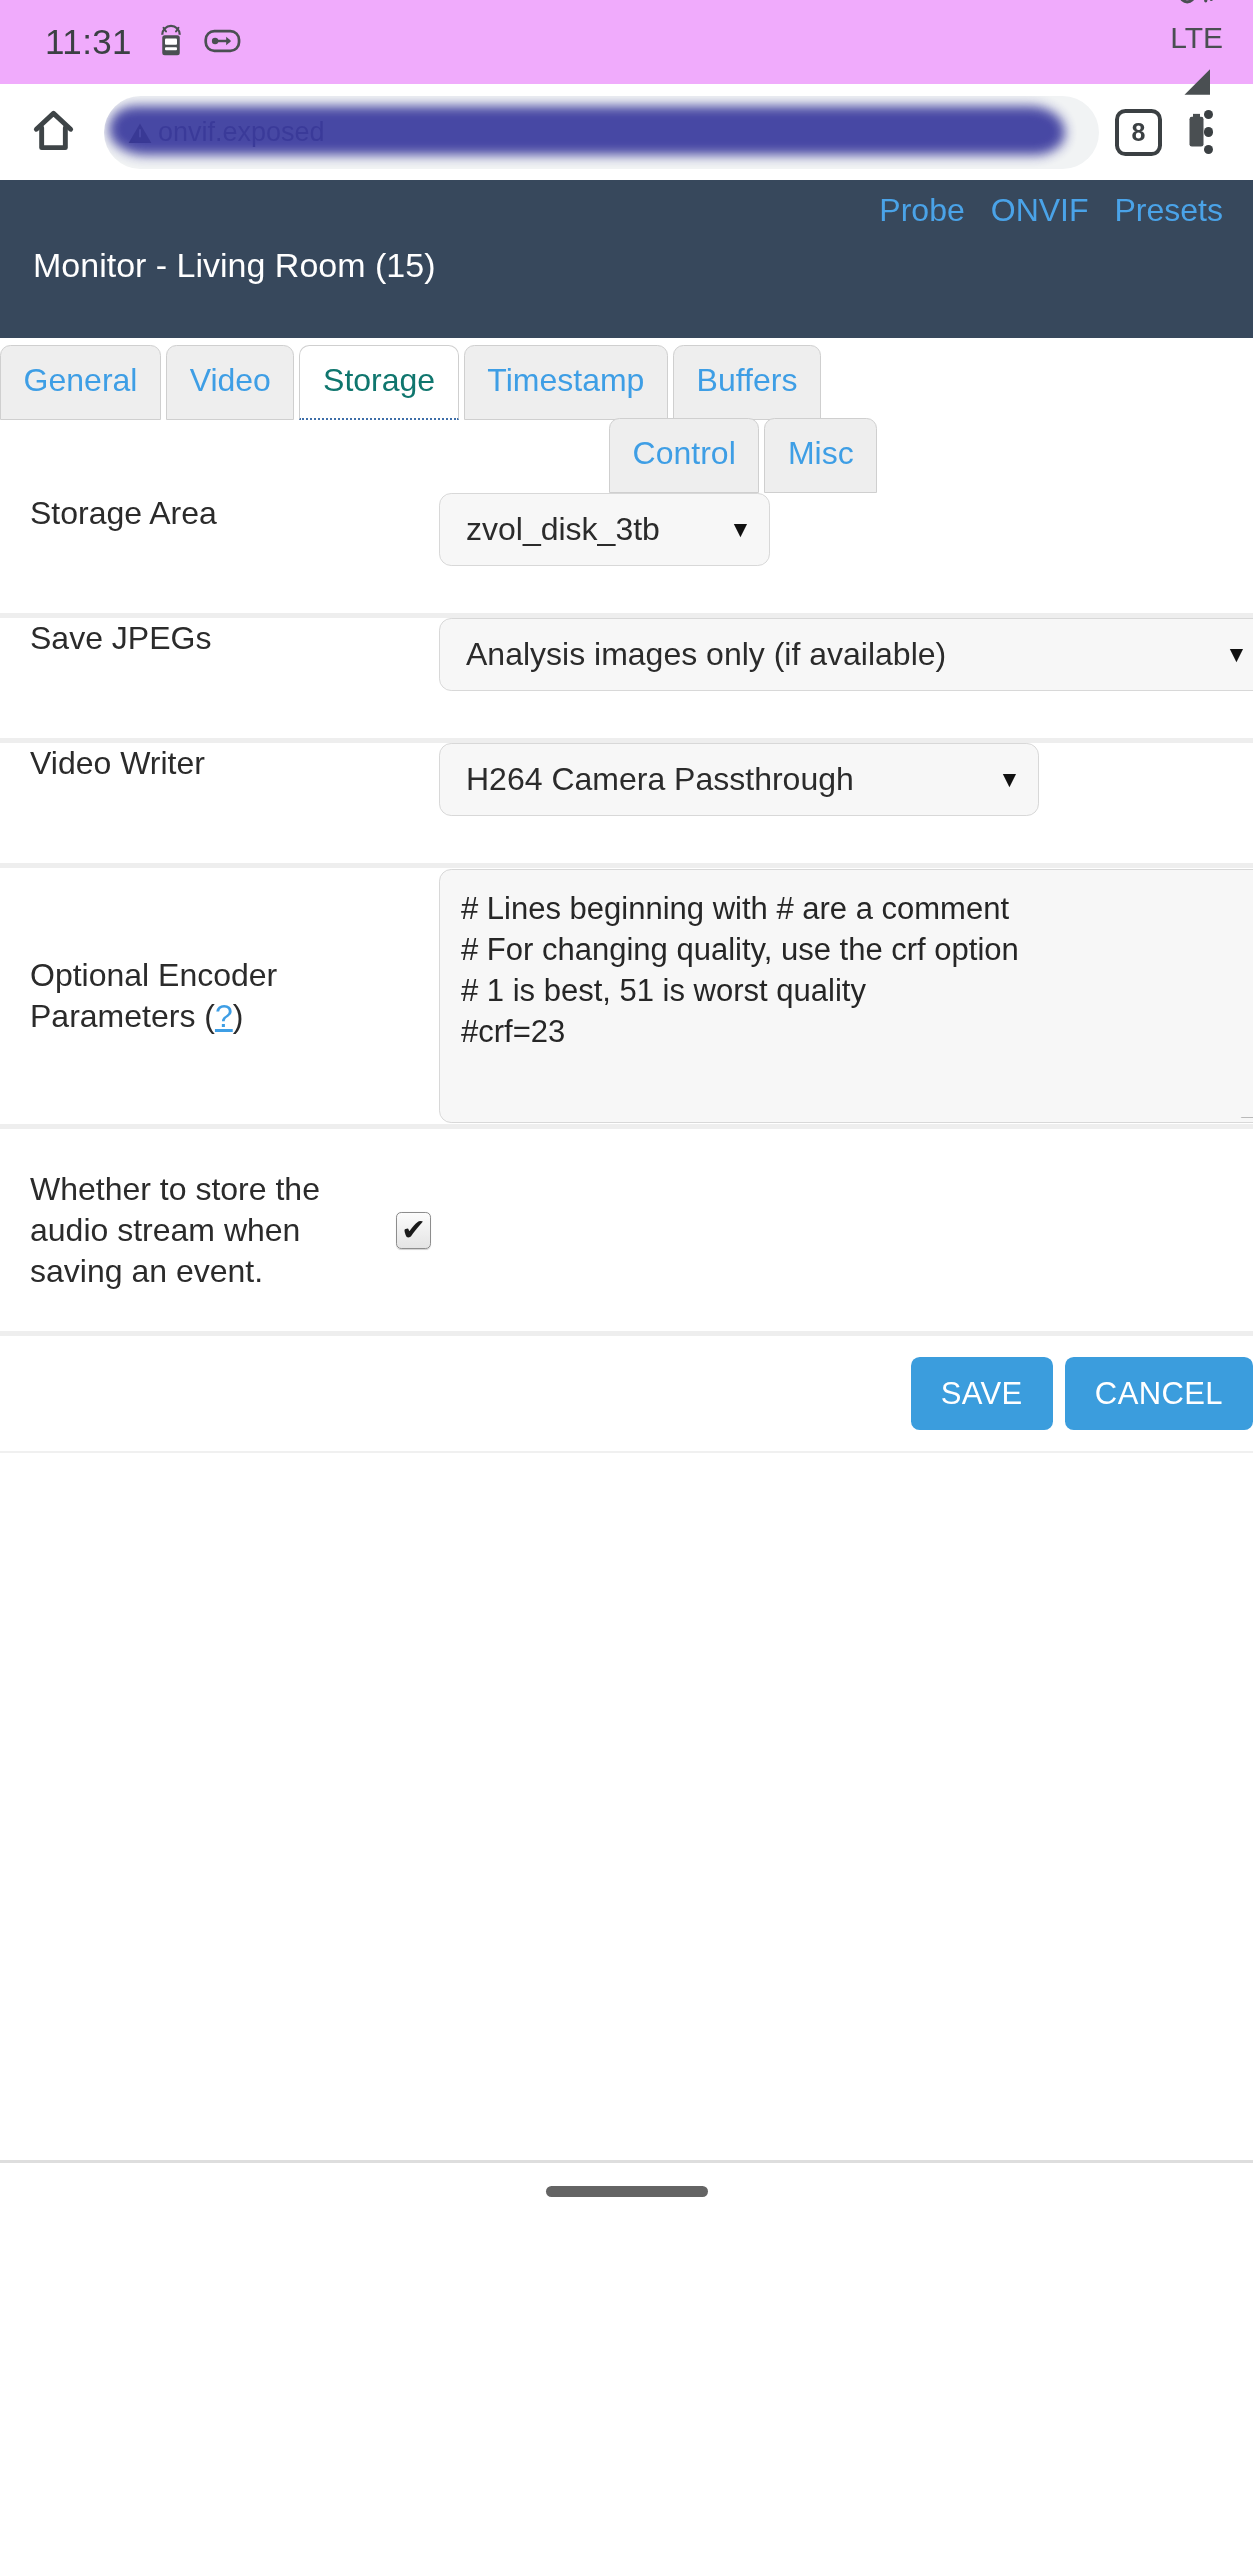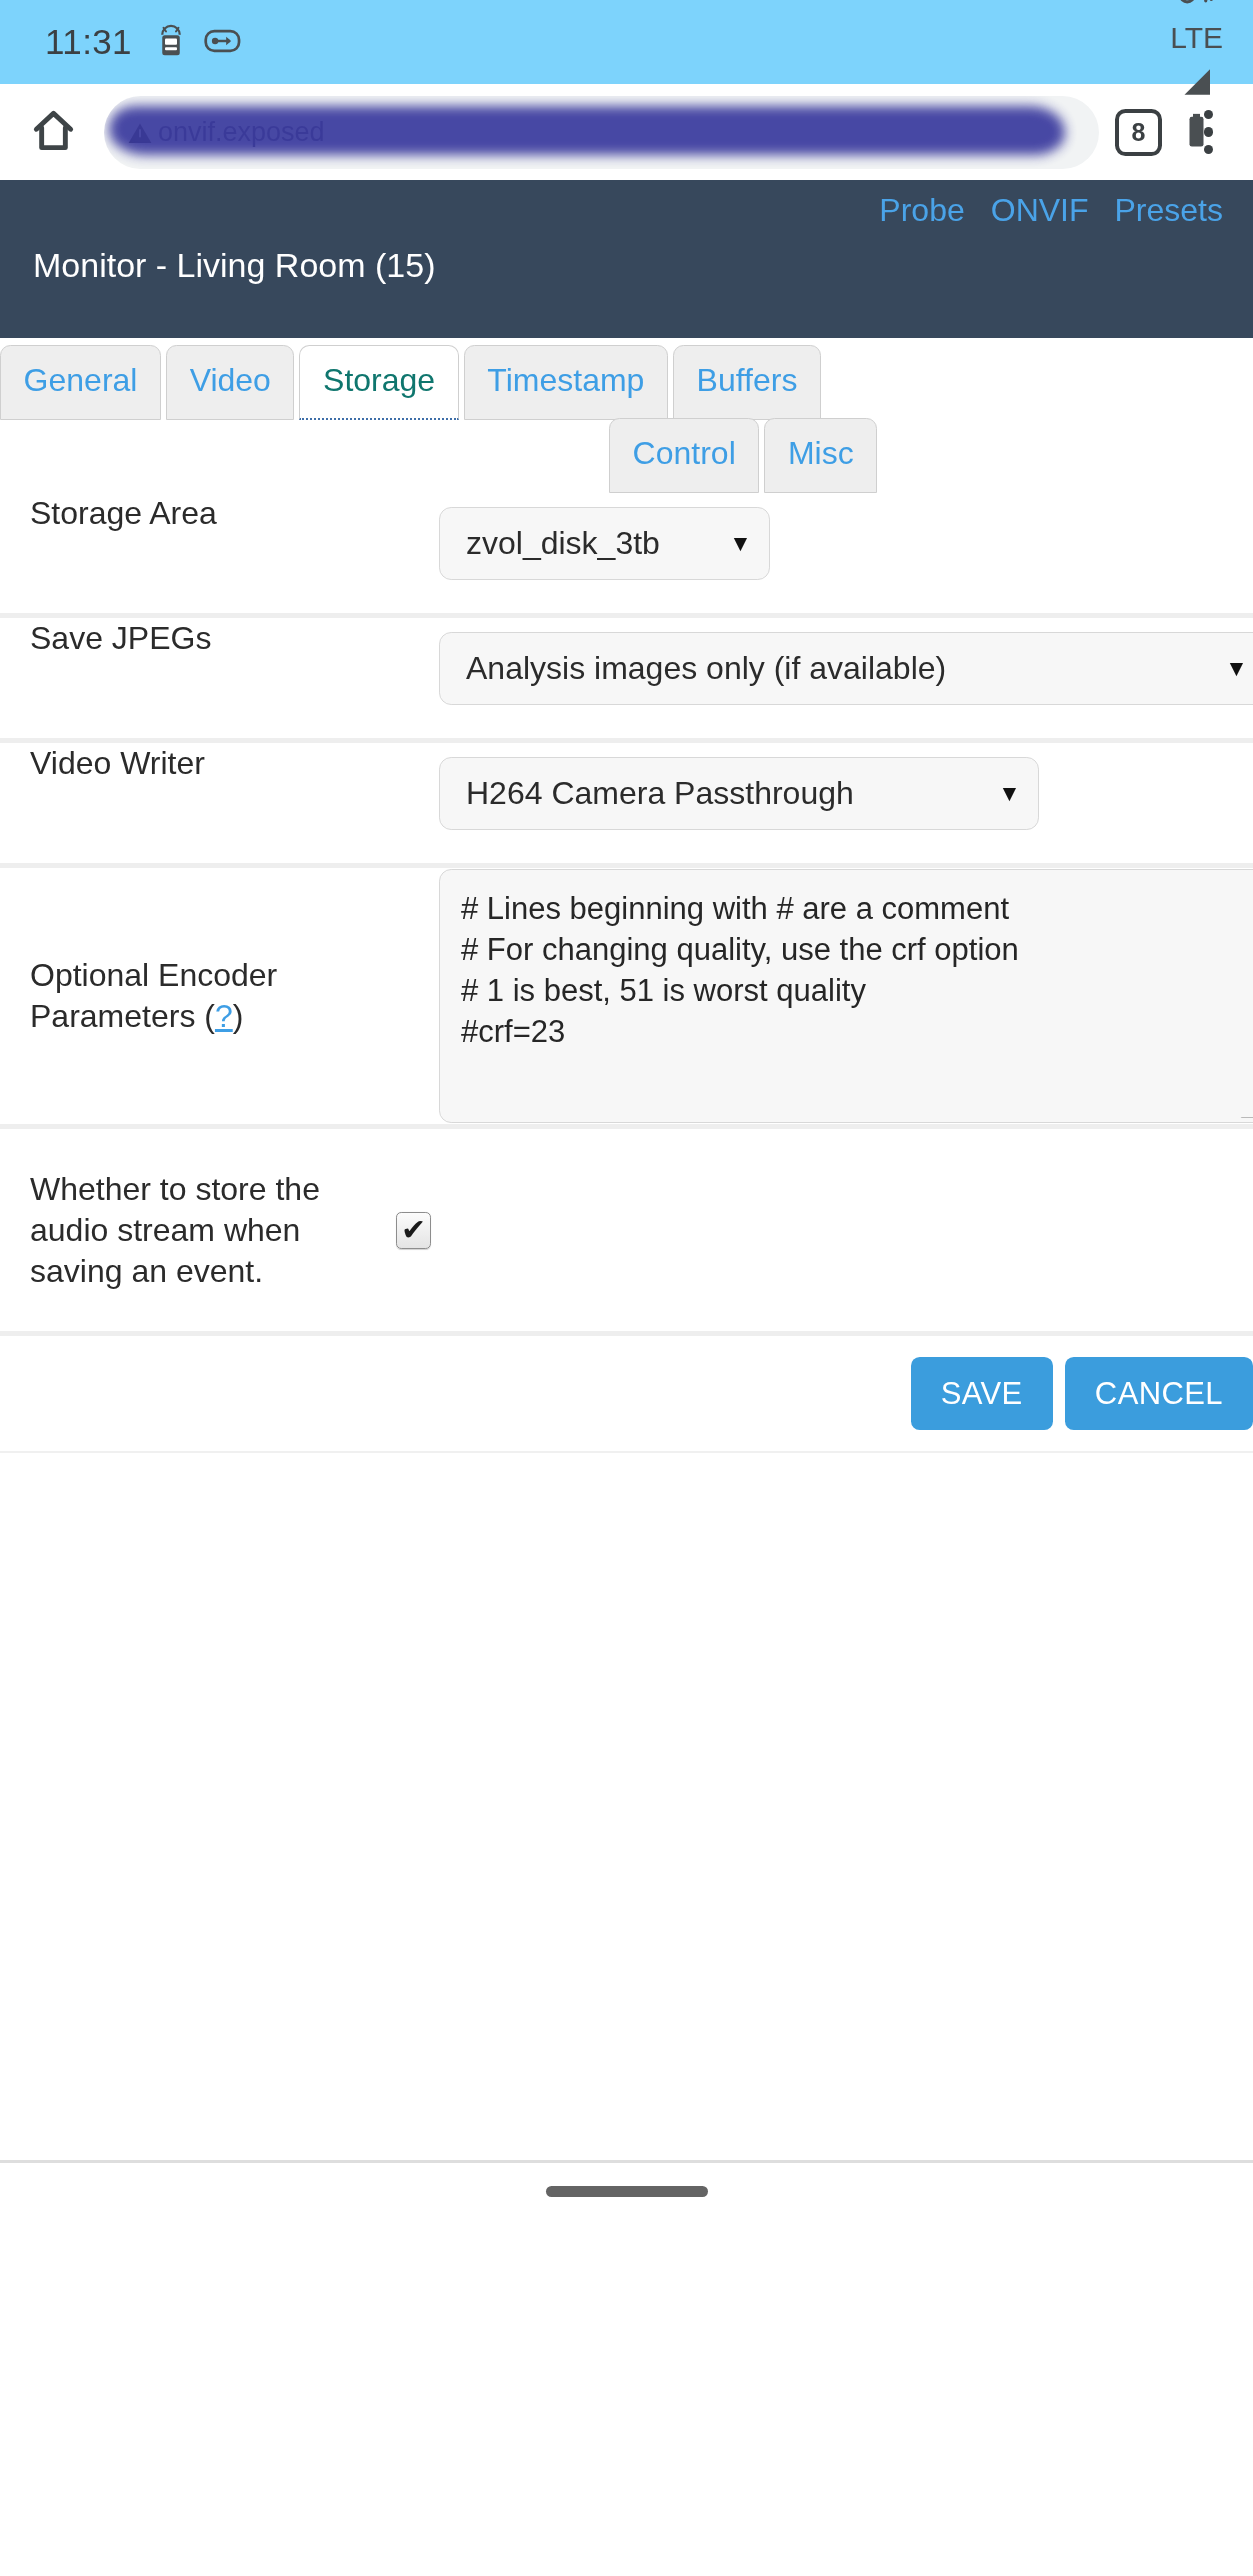--- a/index.html
+++ b/index.html
@@ -9,21 +9,21 @@
     font-family: "Liberation Sans", sans-serif;
     overflow: hidden;
   }
 
   
   .status-bar {
     height: 84px;
     display: flex;
     align-items: center;
     padding: 0 30px 0 45px;
-    background: #7dd3fc;
+    background: #f0abfc;
   }
   .status-clock {
     font-size: 35px;
     color: #3b4043;
     letter-spacing: 0.4px;
   }
   .status-left-icons { display: flex; align-items: center; gap: 17.4px; margin-left: 24.4px; }
   .status-right { margin-left: auto; display: flex; align-items: center; gap: 14px; flex-direction: column; }
   .sb-icon { display: inline-block; color: #4a4f52; line-height: 1; }
 
@@ -149,21 +149,20 @@
     border: 1.7px solid #d8d8d8;
     border-radius: 12.2px;
     height: 73px;
     display: flex;
     align-items: center;
     justify-content: space-between;
     padding: 0 17.4px 0 26px;
     font-size: 32px;
     color: #2b2b2b;
     white-space: nowrap;
-    margin-top: 14px;
   }
   .select .caret { font-size: 22.6px; color: #111; margin-left: 22.6px; }
   .select.w-storage { width: 331px; }
   .select.w-jpeg { width: 827px; }
   .select.w-writer { width: 600px; }
 
   .textarea {
     background: #f7f7f7;
     border: 1.7px solid #d8d8d8;
     border-radius: 12.2px;

